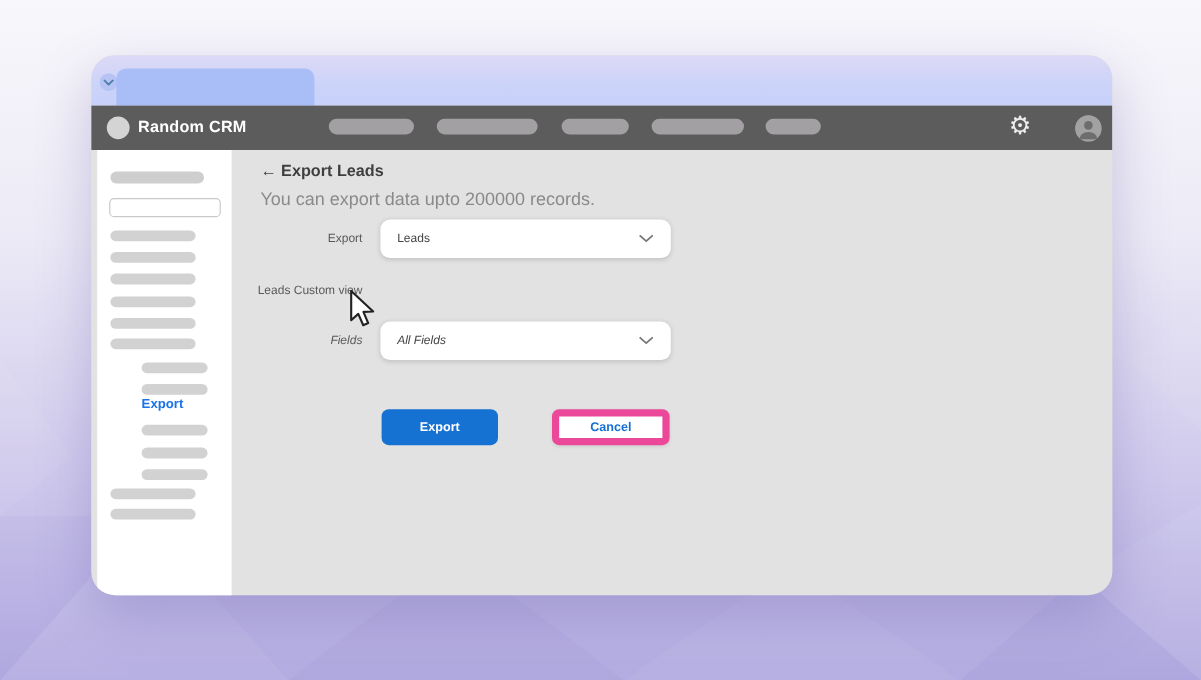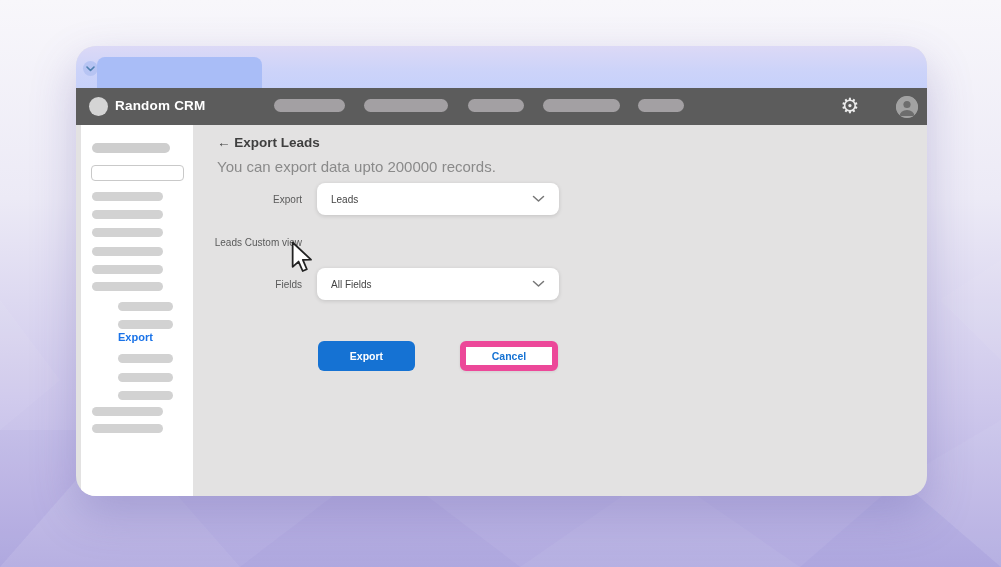--- a/index.html
+++ b/index.html
@@ -73,21 +73,21 @@
   .back-arrow { color:#3f3f3f; }
   .page-title {
     position:absolute; left:141px; top:89px;
     font-size:13.5px; font-weight:700; color:#3f3f3f;
   }
   .page-subtitle {
     position:absolute; left:141px; top:112px;
     font-size:15px; color:#8a8a8a;
   }
   .form-row { position:absolute; left:66px; width:420px; height:30px; display:flex; align-items:center; }
-  .row-0 { top:138px; } .row-1 { top:181px; } .row-2 { top:223px; }
+  .row-0 { top:138px; } .row-1 { top:181px; } .row-2 { top:223px;font-style:italic; }
   .row-label {
     width:160px; text-align:right; margin-right:15px;
     font-size:10px; color:#5a5a5a;
   }
   .dropdown {
     width:242px; height:30px; background:#ffffff; border-radius:8px;
     box-shadow:0 1px 4px rgba(0,0,0,0.14);
     display:flex; align-items:center; padding:16px 14px; cursor:pointer;
   }
   .dropdown-value { flex:1; font-size:10px; color:#444444; }

